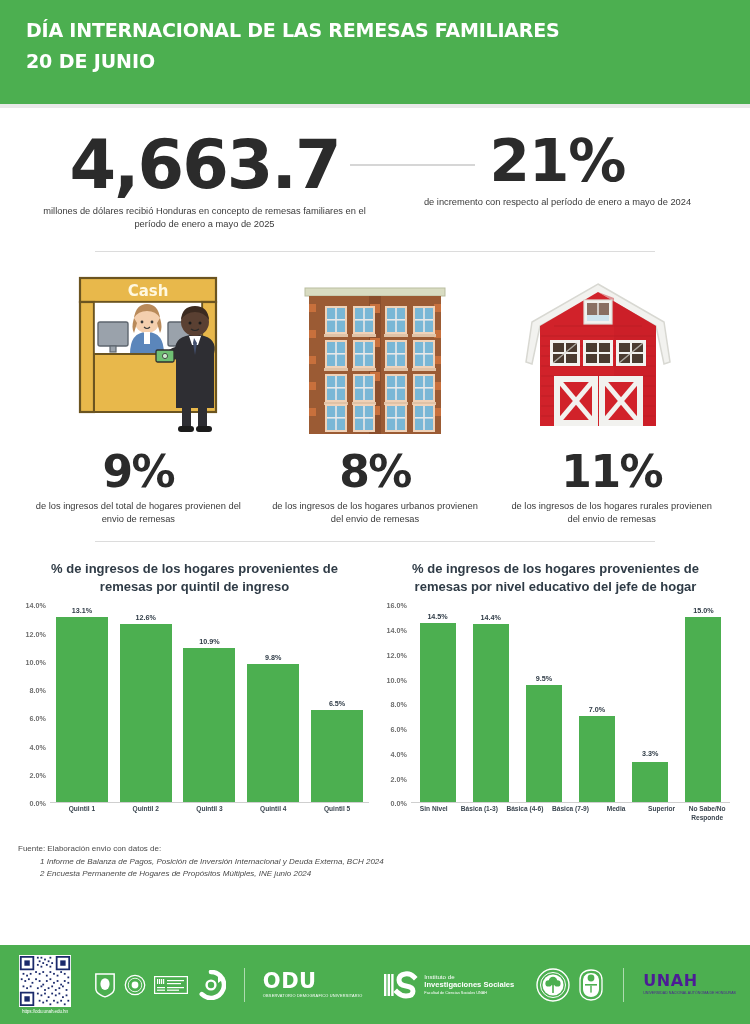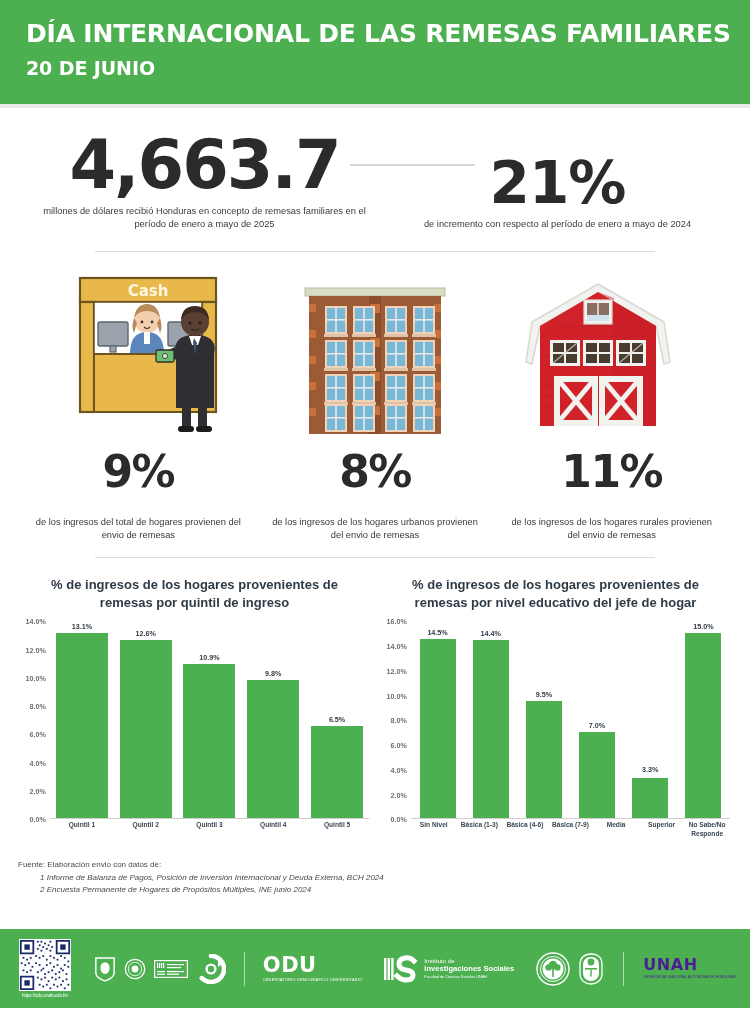--- a/index.html
+++ b/index.html
@@ -11,21 +11,21 @@
   }
   .page { position: relative; width: 750px; height: 1024px; background: #fff; }
 
   
   .header {
     background: #4CAF50;
     height: 104px;
     padding: 20px 0 0 26px;
   }
   .header h1 {
-    font-size: 25px;
+    font-size: 19px;
     font-weight: 900;
     color: #ffffff;
     letter-spacing: -0.2px;
     line-height: 1.12;
     font-family: "DejaVu Sans", sans-serif;
   }
   .header h2 {
     font-size: 19px;
     font-weight: 900;
     color: #ffffff;
@@ -33,21 +33,21 @@
     letter-spacing: -0.1px;
     font-family: "DejaVu Sans", sans-serif;
   }
   .header-underline {
     height: 4px; background: #e9e9e9; width: 100%;
   }
 
   
   .top-stats {
     display: flex;
-    align-items: flex-end;
+    align-items: flex-start;
     padding: 26px 30px 0 42px;
     position: relative;
   }
   .stat-block { text-align: center; }
   .stat-left { width: 330px; }
   .stat-right { width: 330px; margin-left: 28px; }
   .big-number {
     font-family: "DejaVu Sans", sans-serif;
     font-weight: 900;
     color: #2b2b2b;
@@ -84,21 +84,21 @@
 
   
   .pct-row { display: flex; padding: 12px 20px 0 20px; }
   .pct-cell { flex: 1; text-align: center; padding: 0 14px; }
   .pct-number {
     font-family: "DejaVu Sans", sans-serif;
     font-weight: 900; font-size: 44px; color: #2b2b2b;
     letter-spacing: -1.5px; line-height: 1;
   }
   .pct-caption {
-    font-size: 9.3px; color: #3a3a3a; line-height: 1.45; margin-top: 22px;
+    font-size: 9.3px; color: #3a3a3a; line-height: 1.45; margin-top: 6px;
   }
 
   
   .charts { display: flex; padding: 18px 14px 0 14px; }
   .chart-box { width: 363px; }
   .chart-title {
     font-size: 13px; font-weight: 700; color: #2f3b46;
     text-align: center; line-height: 1.4; margin-bottom: 9px;
     padding: 0 18px;
   }
@@ -135,21 +135,21 @@
   .chart-b .bar-wrap { width: 36px; }
   .chart-b .xtick { width: 44px; }
 
   
   .sources { padding: 16px 18px 0 18px; font-size: 8px; color: #4a4a4a; line-height: 1.55; }
   .sources .src-line { }
   .sources .src-indent { padding-left: 22px; font-style: italic; }
 
   
   .footer {
-    position: absolute; left: 0; bottom: 16px; width: 750px; height: 79px;
+    position: absolute; left: 0; bottom: 0; width: 750px; height: 79px;
     background: #4CAF50; display: flex; align-items: center; padding: 0 14px;
   }
   .qr-wrap { width: 62px; text-align: center; }
   .qr {
     width: 52px; height: 52px; background: #ffffff; margin: 0 auto;
     display: block;
   }
   .qr-url { font-size: 4.6px; color: #ffffff; margin-top: 2px; letter-spacing: -0.1px; }
   .seals { display: flex; align-items: center; gap: 8px; margin-left: 18px; }
   .seal-c { width: 22px; height: 26px; }

